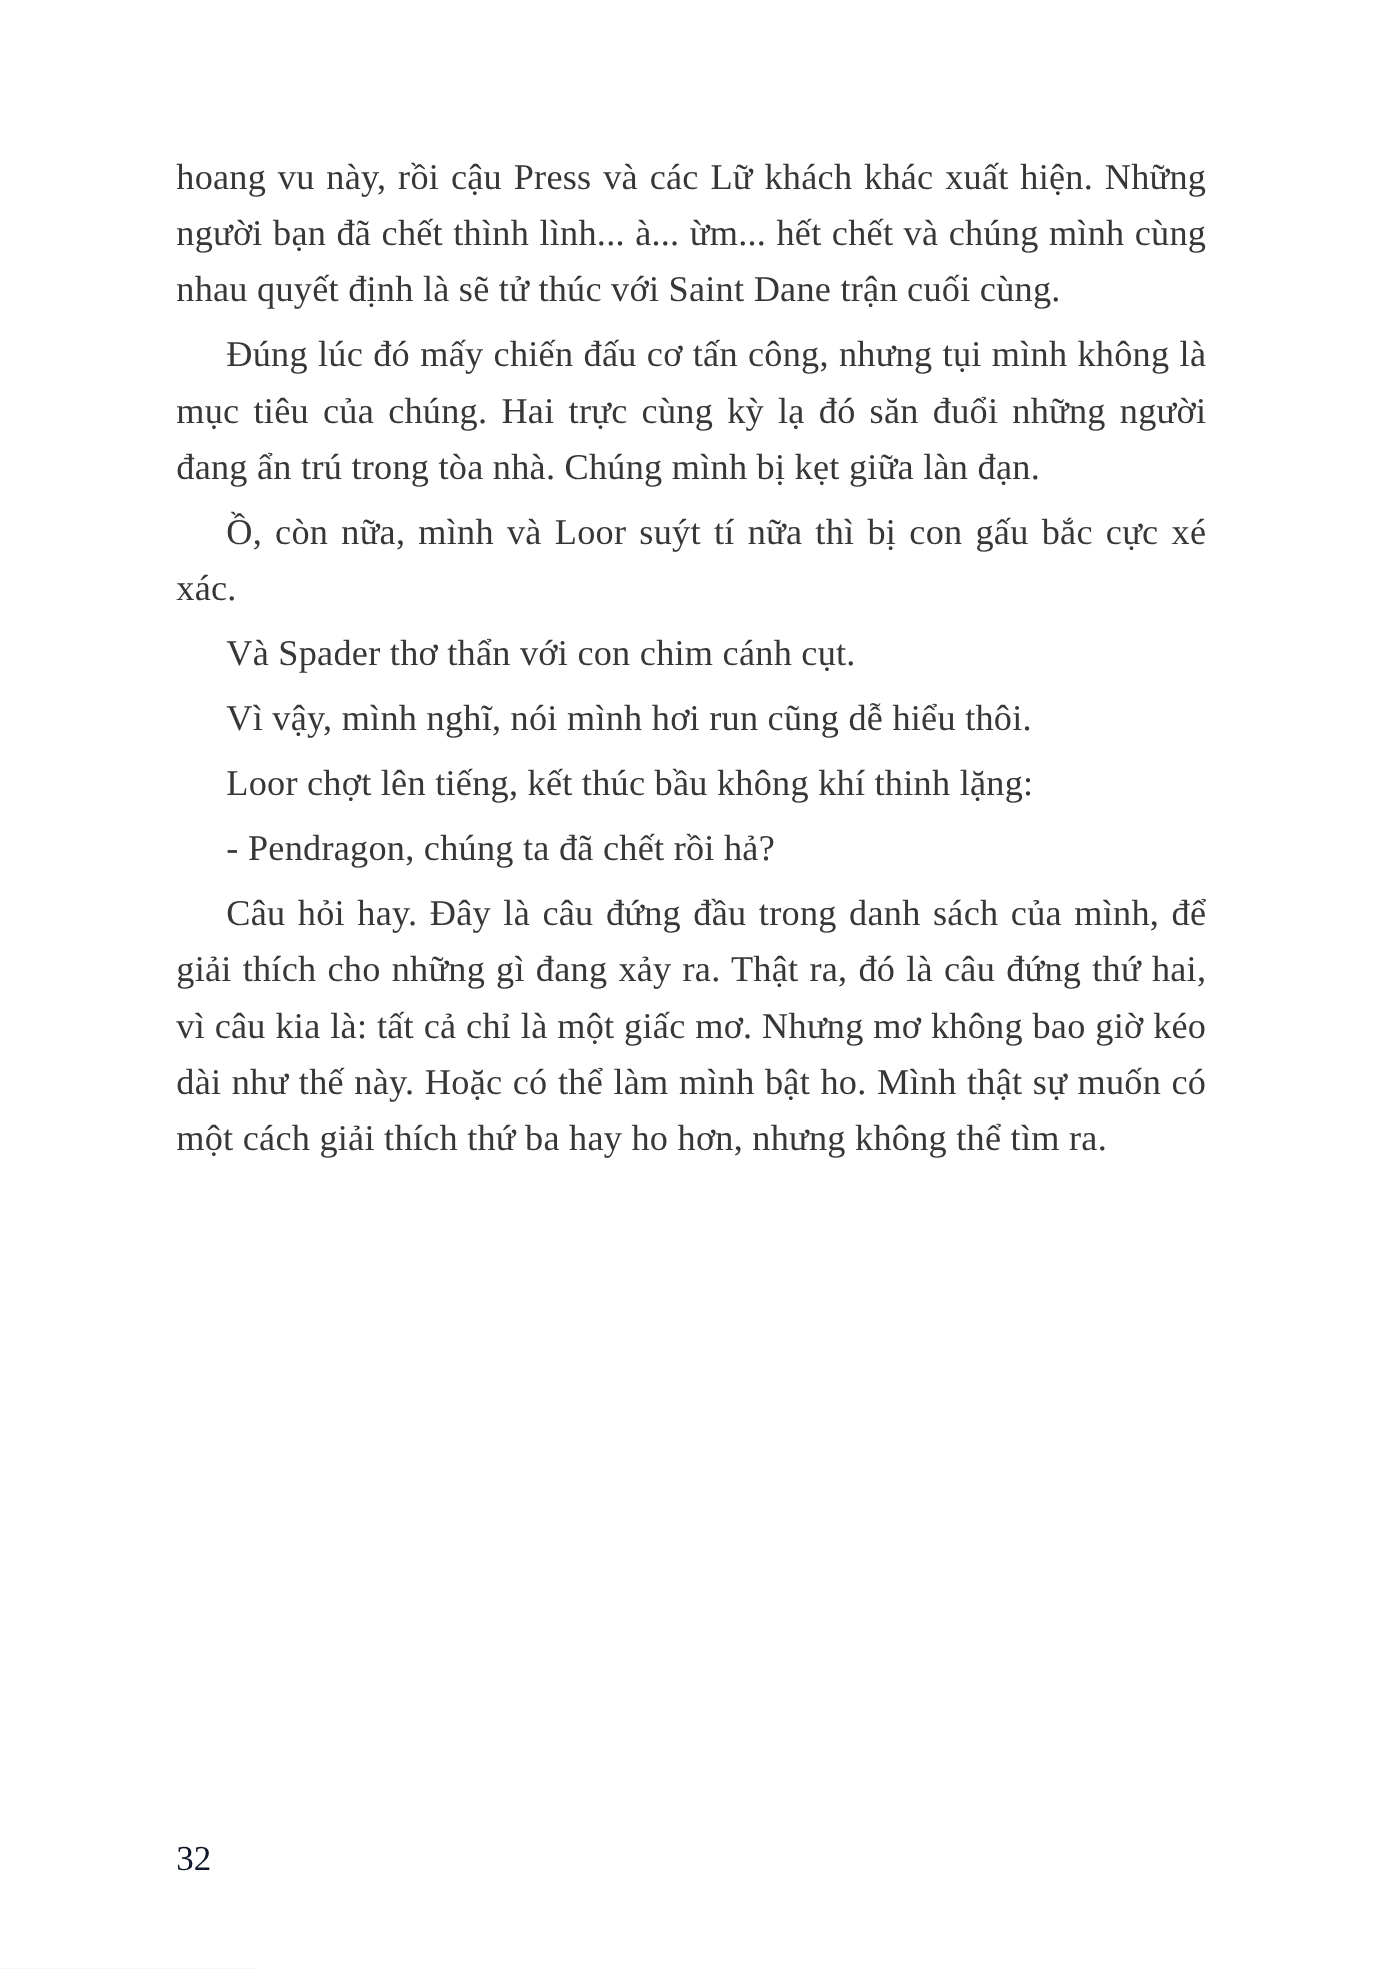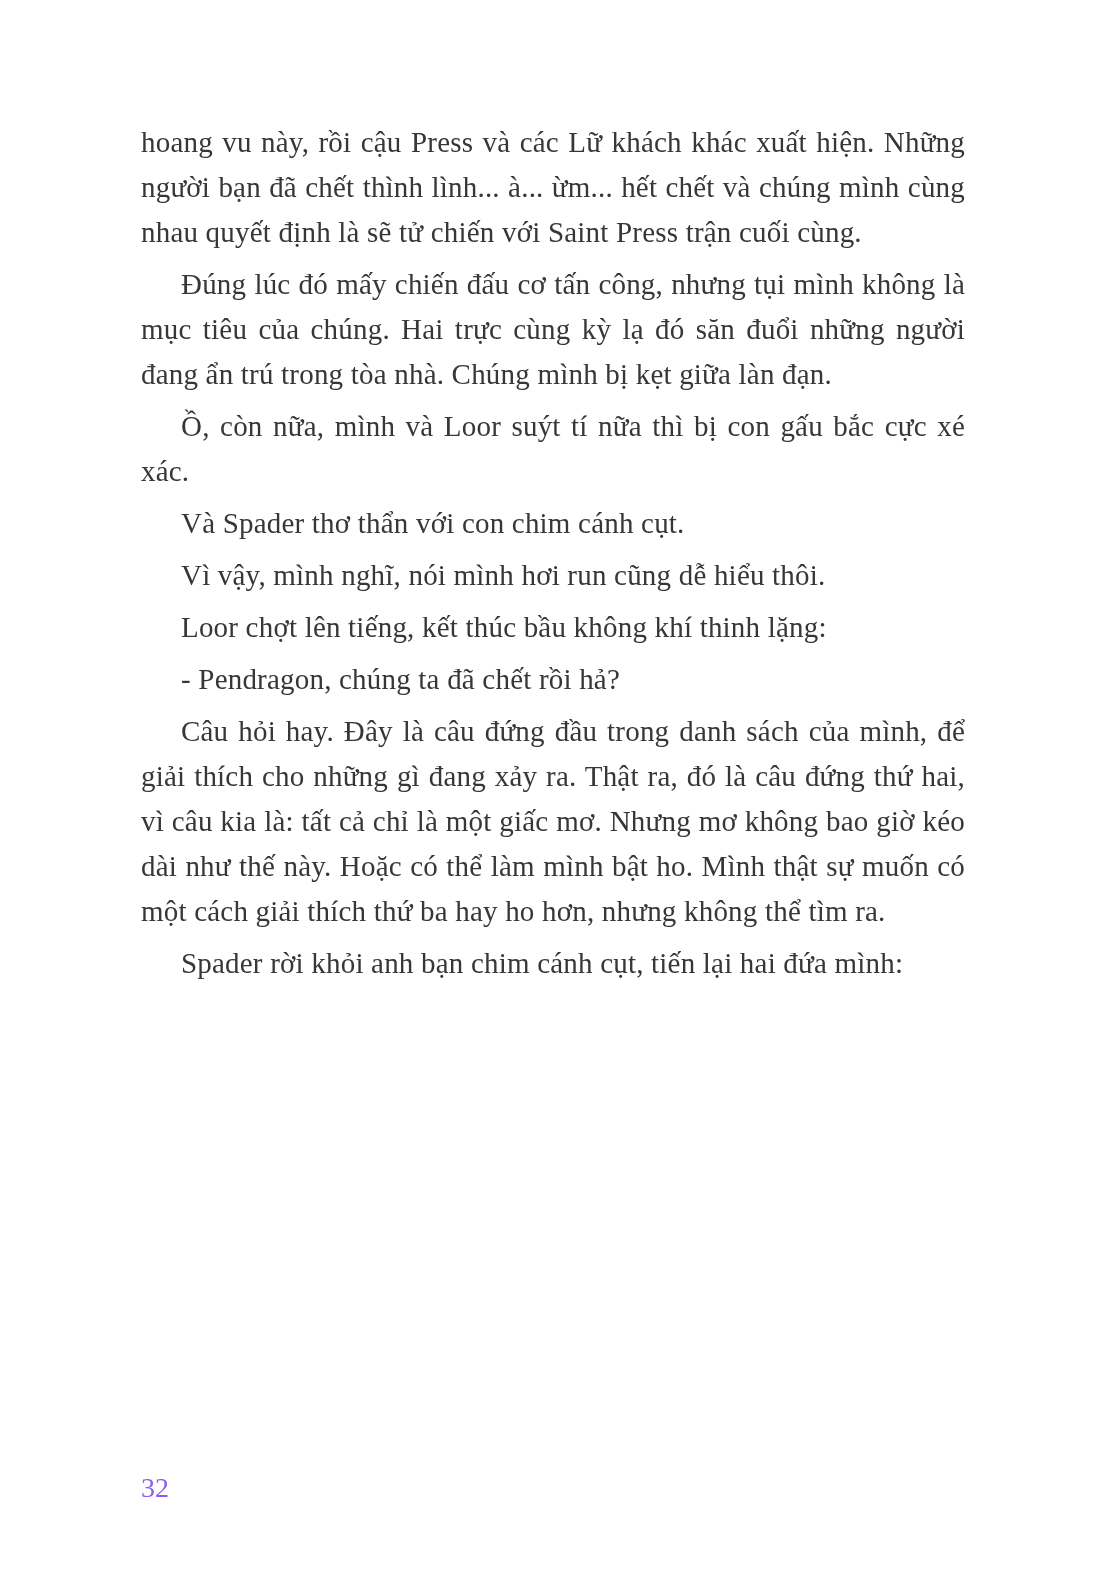--- a/index.html
+++ b/index.html
@@ -32,32 +32,31 @@
     text-indent: 40px;
   }
   .text-block p.continuation {
     text-indent: 0;
   }
   .page-number {
     position: absolute;
     left: 141px;
     top: 1472px;
     font-size: 28px;
-    color: #8b5cf6;
+    color: #0f172a;
   }
 </style>
 </head>
 <body>
 
 <div class="page">
   <div class="text-block">
-    <p class="continuation">hoang vu này, rồi cậu Press và các Lữ khách khác xuất hiện. Những người bạn đã chết thình lình... à... ừm... hết chết và chúng mình cùng nhau quyết định là sẽ tử chiến với Saint Press trận cuối cùng.</p>
+    <p class="continuation">hoang vu này, rồi cậu Press và các Lữ khách khác xuất hiện. Những người bạn đã chết thình lình... à... ừm... hết chết và chúng mình cùng nhau quyết định là sẽ tử thúc với Saint Dane trận cuối cùng.</p>
     <p>Đúng lúc đó mấy chiến đấu cơ tấn công, nhưng tụi mình không là mục tiêu của chúng. Hai trực cùng kỳ lạ đó săn đuổi những người đang ẩn trú trong tòa nhà. Chúng mình bị kẹt giữa làn đạn.</p>
     <p>Ồ, còn nữa, mình và Loor suýt tí nữa thì bị con gấu bắc cực xé xác.</p>
     <p>Và Spader thơ thẩn với con chim cánh cụt.</p>
     <p>Vì vậy, mình nghĩ, nói mình hơi run cũng dễ hiểu thôi.</p>
     <p>Loor chợt lên tiếng, kết thúc bầu không khí thinh lặng:</p>
     <p>- Pendragon, chúng ta đã chết rồi hả?</p>
     <p>Câu hỏi hay. Đây là câu đứng đầu trong danh sách của mình, để giải thích cho những gì đang xảy ra. Thật ra, đó là câu đứng thứ hai, vì câu kia là: tất cả chỉ là một giấc mơ. Nhưng mơ không bao giờ kéo dài như thế này. Hoặc có thể làm mình bật ho. Mình thật sự muốn có một cách giải thích thứ ba hay ho hơn, nhưng không thể tìm ra.</p>
-    <p>Spader rời khỏi anh bạn chim cánh cụt, tiến lại hai đứa mình:</p>
   </div>
   <div class="page-number">32</div>
 </div>
 
 </body></html>

